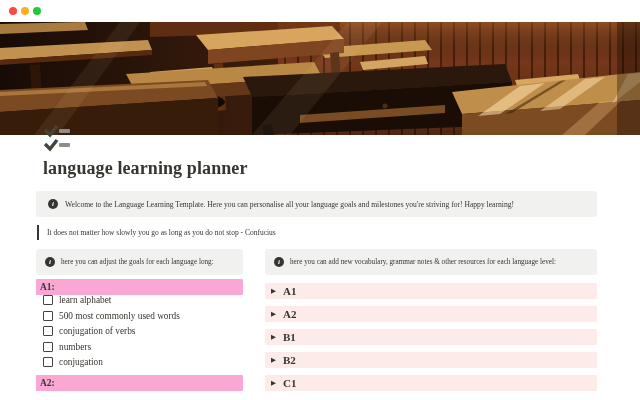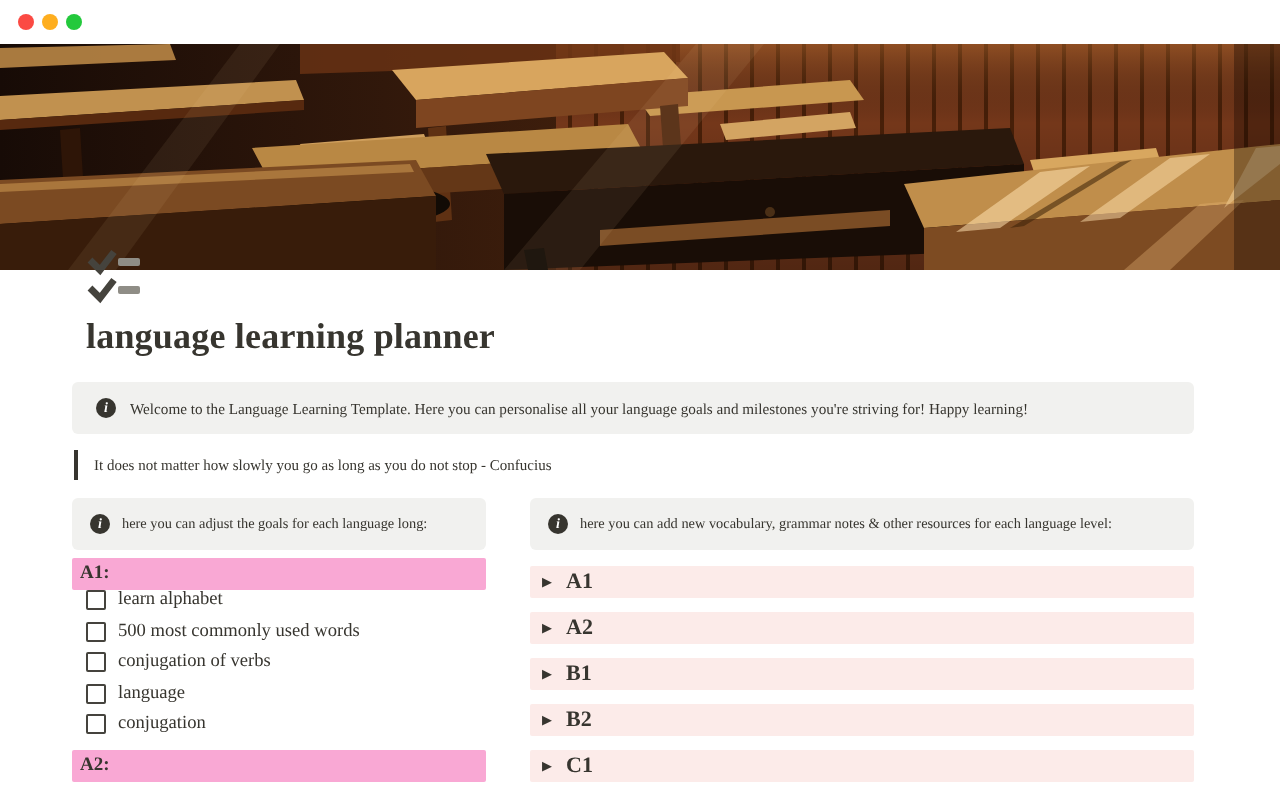--- a/index.html
+++ b/index.html
@@ -164,21 +164,21 @@
       <div class="todo">
         <span class="checkbox"></span>
         <span>500 most commonly used words</span>
       </div>
       <div class="todo">
         <span class="checkbox"></span>
         <span>conjugation of verbs</span>
       </div>
       <div class="todo">
         <span class="checkbox"></span>
-        <span>language</span>
+        <span>numbers</span>
       </div>
       <div class="todo">
         <span class="checkbox"></span>
         <span>conjugation</span>
       </div>
 
       <div class="pink-header second">
         <span>A2:</span>
       </div>
     </div>

